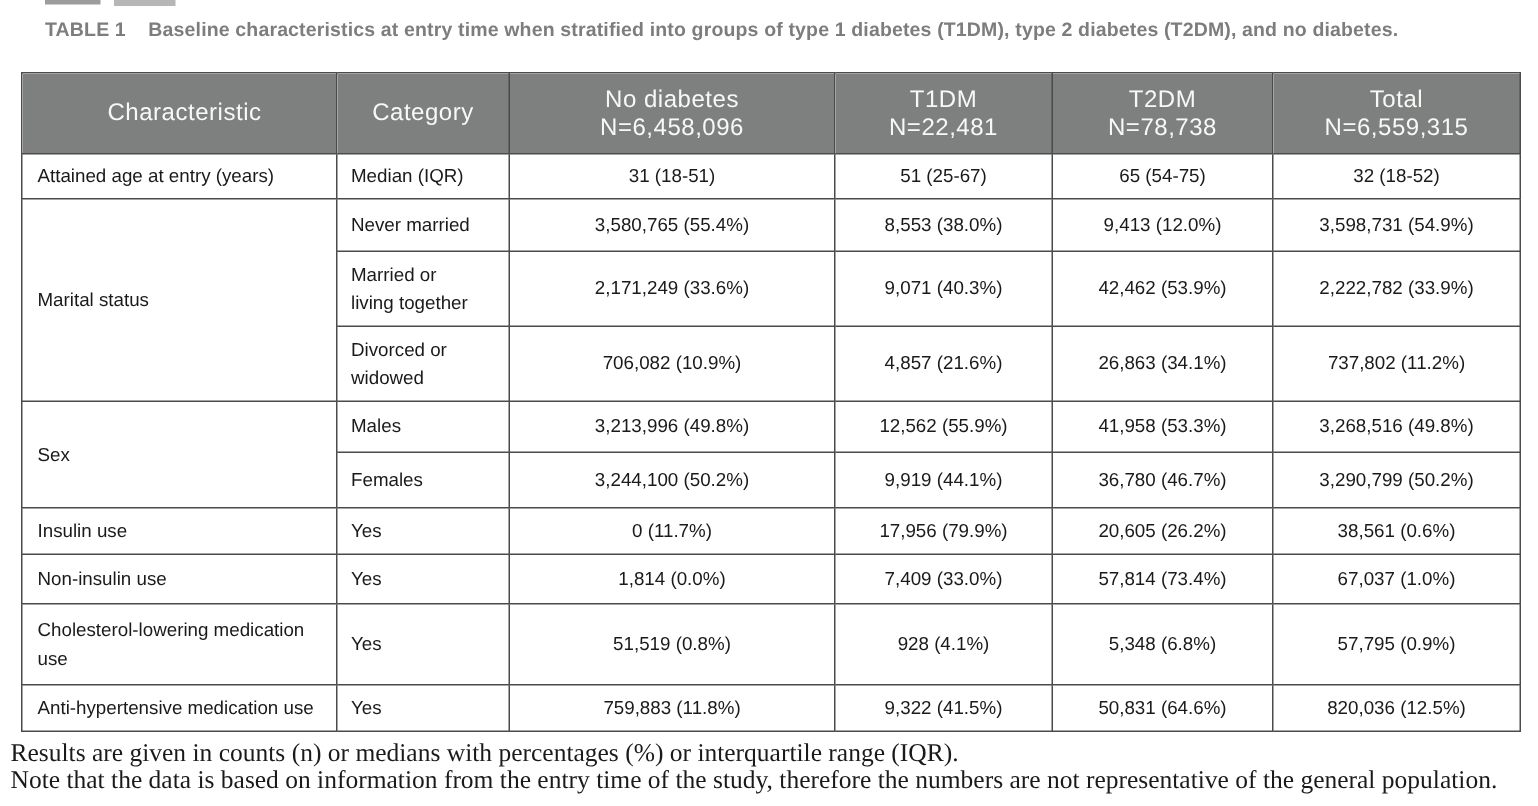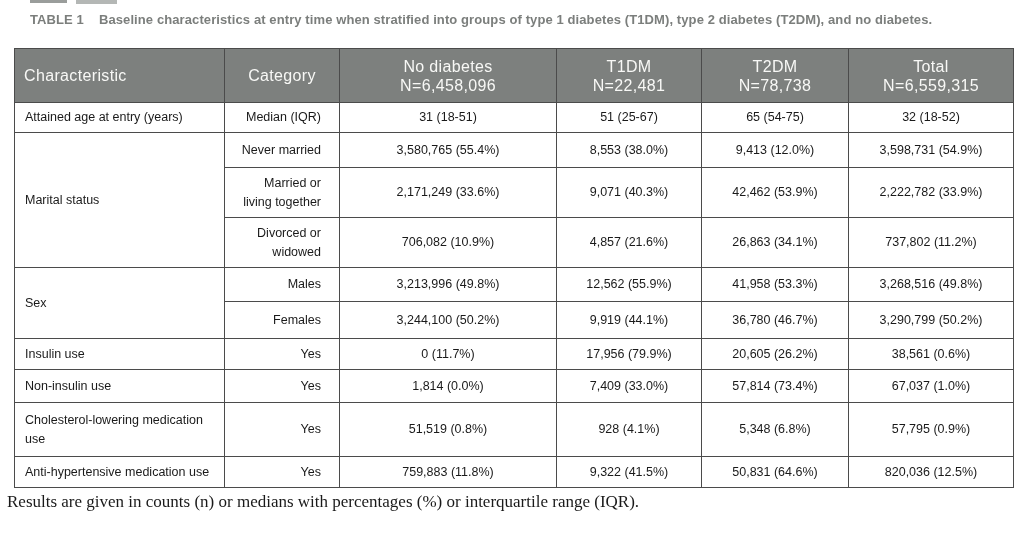--- a/index.html
+++ b/index.html
@@ -35,29 +35,29 @@
     background:var(--header-bg,#7d807e);
     color:var(--header-fg,#f8f8f6);
     font-weight:400;
     font-size:16px;
     letter-spacing:.35px;
     height:53px;
     line-height:19px;
     text-align:center;
     padding:0 2px;
   }
-  thead th.th-char{text-align:left;padding-left:9px;}
+  thead th.th-char{text-align:center;padding-left:9px;}
   tbody td{
     font-family:Liberation Sans, sans-serif;
     font-size:12.5px;
     color:var(--body-fg,#1a1a1a);
     line-height:1.45;
   }
   td.char-cell{text-align:left;padding:2px 8px 2px 10px;}
-  td.cat-cell{text-align:right;padding:2px 18px 2px 9px;}
+  td.cat-cell{text-align:left;padding:2px 18px 2px 9px;}
   td.val-cell{text-align:center;padding:2px 4px;}
 
   .footnotes{
     position:absolute;left:7px;top:493px;width:1010px;
     font-family:"Liberation Serif","DejaVu Serif",serif;
     font-size:17px;color:var(--body-fg,#1a1a1a);
   }
   .footnotes .note{line-height:17.5px;}
 </style>
 </head>
@@ -183,15 +183,16 @@
           <td class="val-cell">759,883 (11.8%)</td>
           <td class="val-cell">9,322 (41.5%)</td>
           <td class="val-cell">50,831 (64.6%)</td>
           <td class="val-cell">820,036 (12.5%)</td>
         </tr>
       </tbody>
   </table>
 
   <div class="footnotes">
     <div class="note">Results are given in counts (n) or medians with percentages (%) or interquartile range (IQR).</div>
+    <div class="note">Note that the data is based on information from the entry time of the study, therefore the numbers are not representative of the general population.</div>
   </div>
 
 </div>
 
 </body></html>

